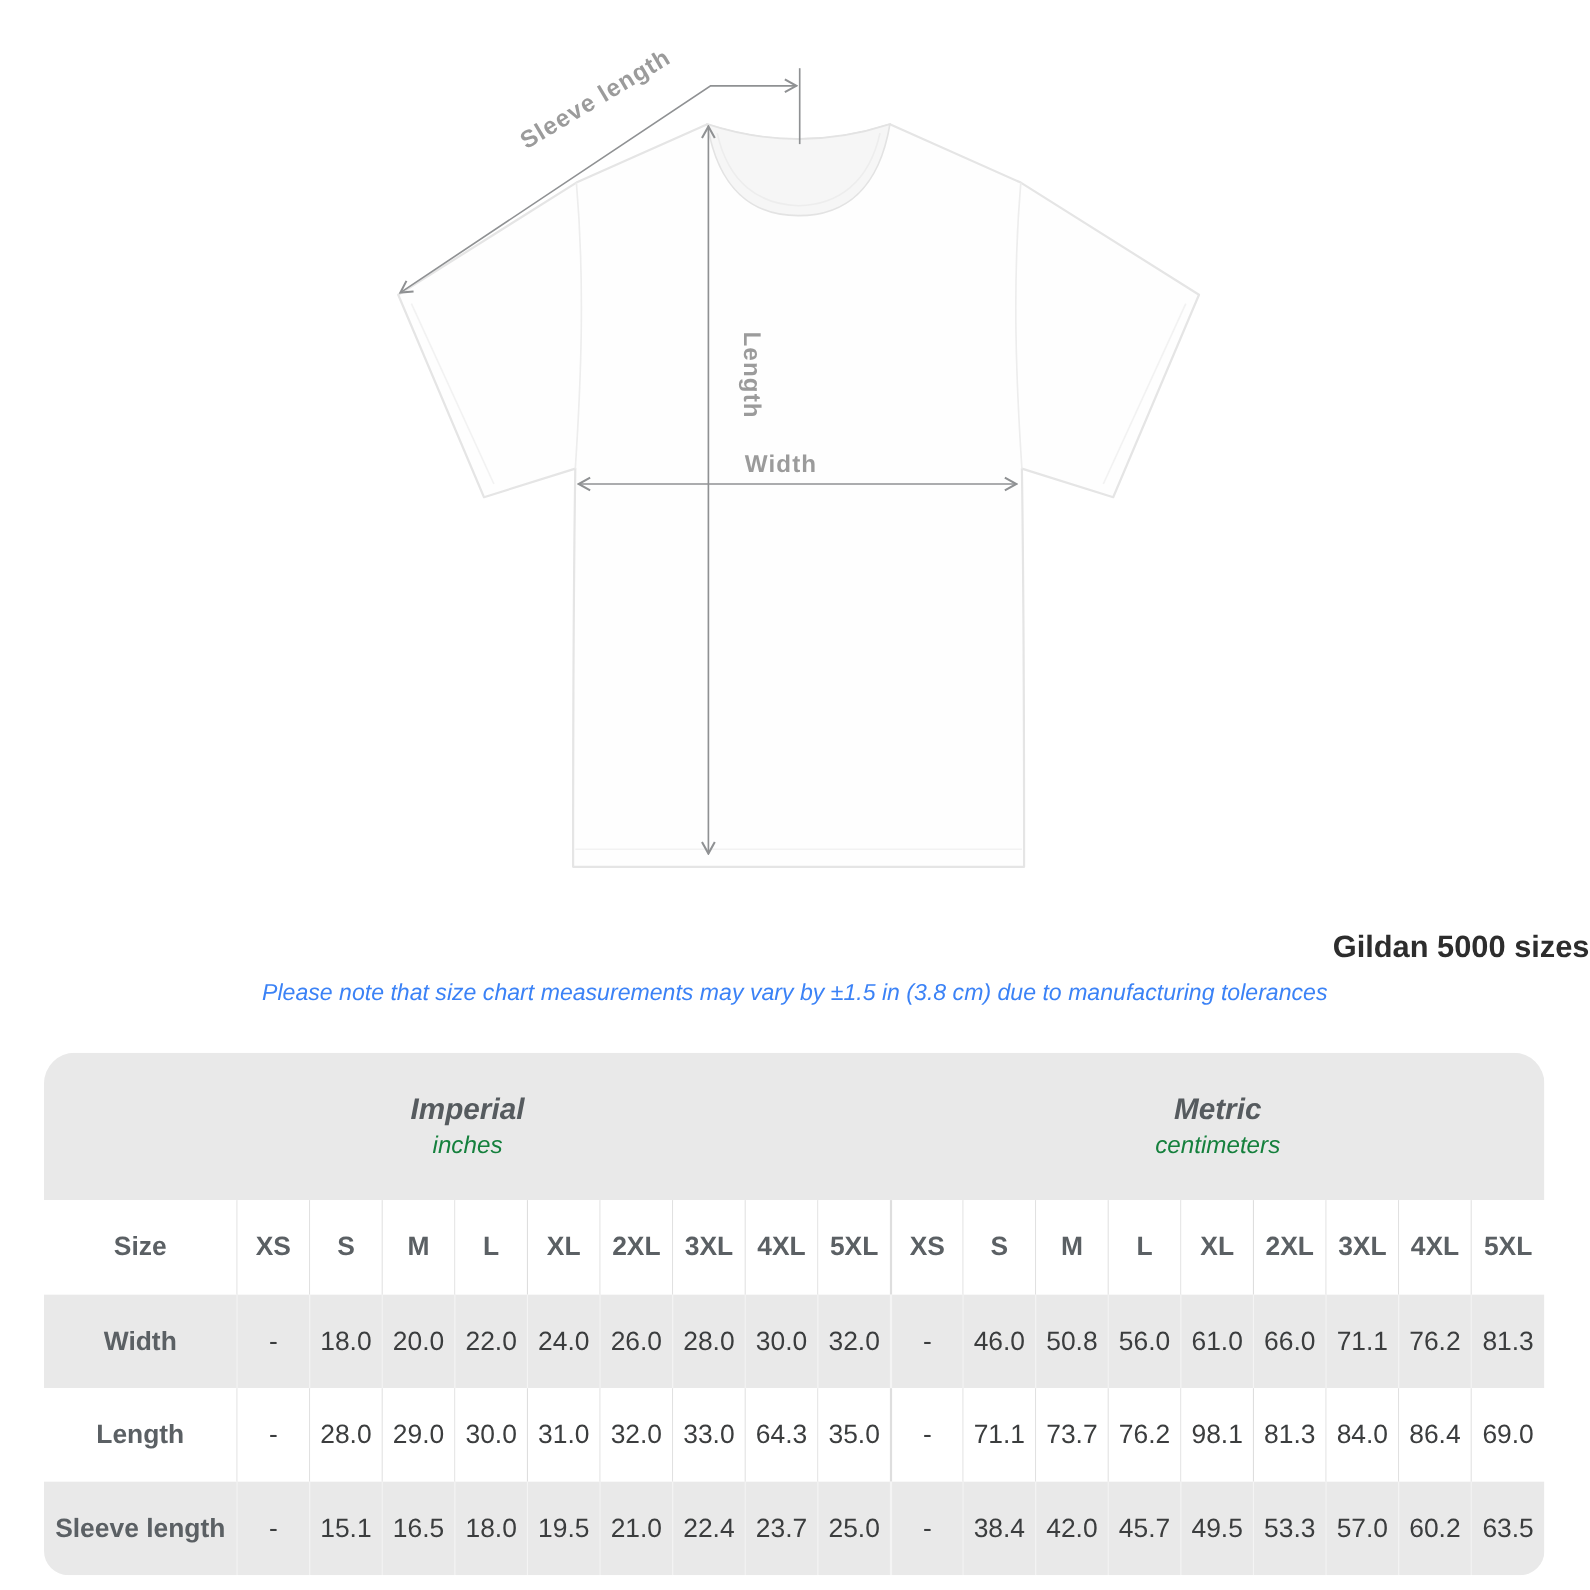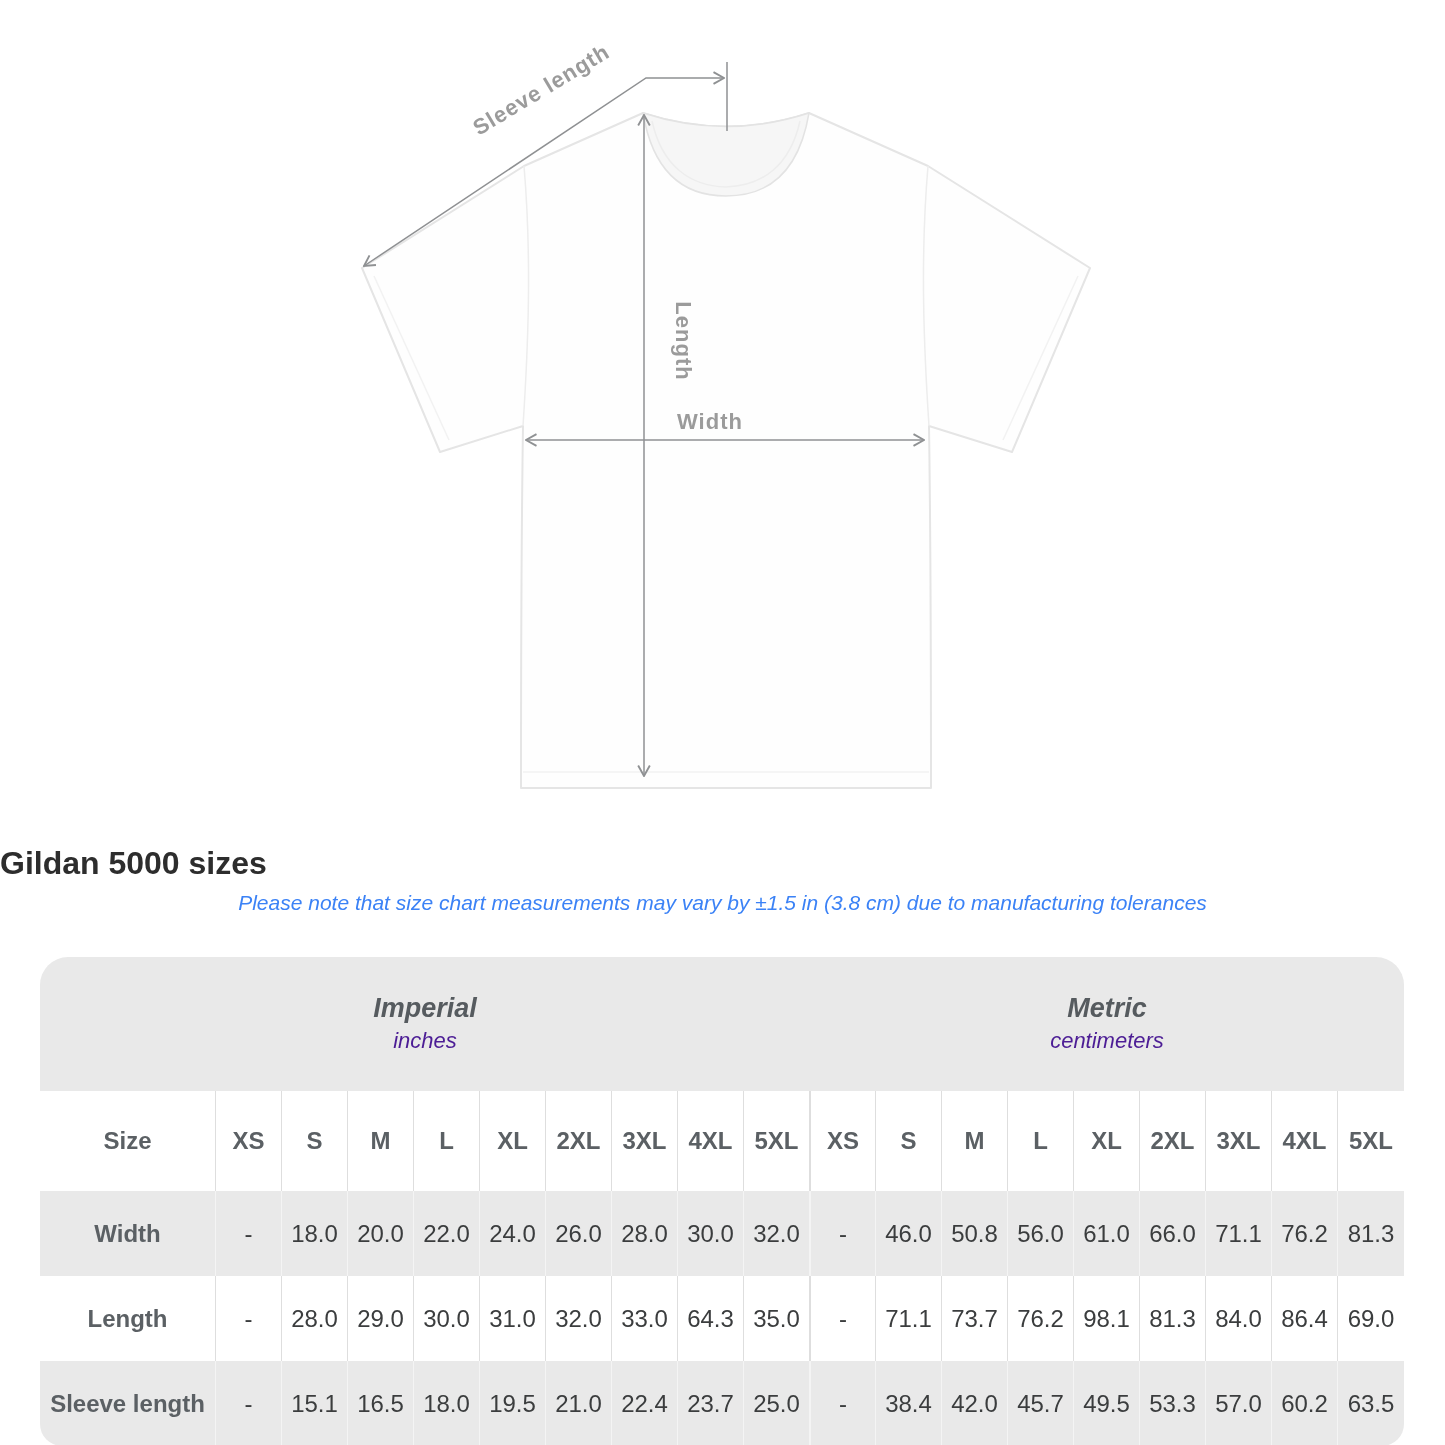--- a/index.html
+++ b/index.html
@@ -13,41 +13,41 @@
   .collar-opening{fill:#f6f6f6;stroke:#e3e3e3;stroke-width:1.5;}
   .seam{fill:none;stroke:#ededed;stroke-width:1.5;}
   .seam-light{fill:none;stroke:#f2f2f2;stroke-width:1.5;}
   .measure{fill:none;stroke:#8f9193;stroke-width:1.5;}
   .measure-label{
     font-family:"Liberation Sans",sans-serif;font-weight:bold;font-size:22px;
     fill:#9b9b9b;letter-spacing:1px;
   }
   
   .chart-title{
-    position:absolute;top:844px;left:0;right:0;margin:0;text-align:left;
-    font-size:32px;font-weight:bold;color:#2d2d2d;line-height:1.2;
+    position:absolute;top:844px;left:0;right:0;margin:0;text-align:right;
+    font-size:28px;font-weight:bold;color:#2d2d2d;line-height:1.2;
   }
   .chart-note{
     position:absolute;top:889px;left:0;right:0;margin:0;text-align:center;
     font-style:italic;font-size:21px;color:#3b82f6;line-height:1.3;
   }
   
   .size-chart{
     position:absolute;left:40px;top:957px;width:1364px;
     border-radius:28px 28px 22px 22px;overflow:hidden;
   }
   table{width:100%;border-collapse:separate;border-spacing:0;table-layout:fixed;}
   col.c-label{width:176px;}
   .unit-row th{
     background:#e9e9e9;height:104px;vertical-align:middle;text-align:center;padding:15px;
   }
   .unit-name{font-style:italic;font-weight:bold;font-size:27px;color:#565b5f;line-height:1.25;}
-  .unit-sub{font-style:italic;font-weight:normal;font-size:22px;color:#4c1d95;line-height:1.35;}
+  .unit-sub{font-style:italic;font-weight:normal;font-size:22px;color:#15803d;line-height:1.35;}
   .size-row th{
-    height:100px;background:#ffffff;text-align:center;vertical-align:middle;
+    height:86px;background:#ffffff;text-align:center;vertical-align:middle;
     font-size:24px;font-weight:bold;color:#5b6064;padding:0;
   }
   tbody tr{height:85px;}
   tbody th.row-label{
     text-align:center;vertical-align:middle;font-size:24px;font-weight:bold;color:#5b6064;padding:0;
   }
   tbody td{
     text-align:center;vertical-align:middle;font-size:24px;font-weight:normal;color:#3b3d3e;padding:0;
   }
   tr.shade-gray > th, tr.shade-gray > td{background:#e9e9e9;}

